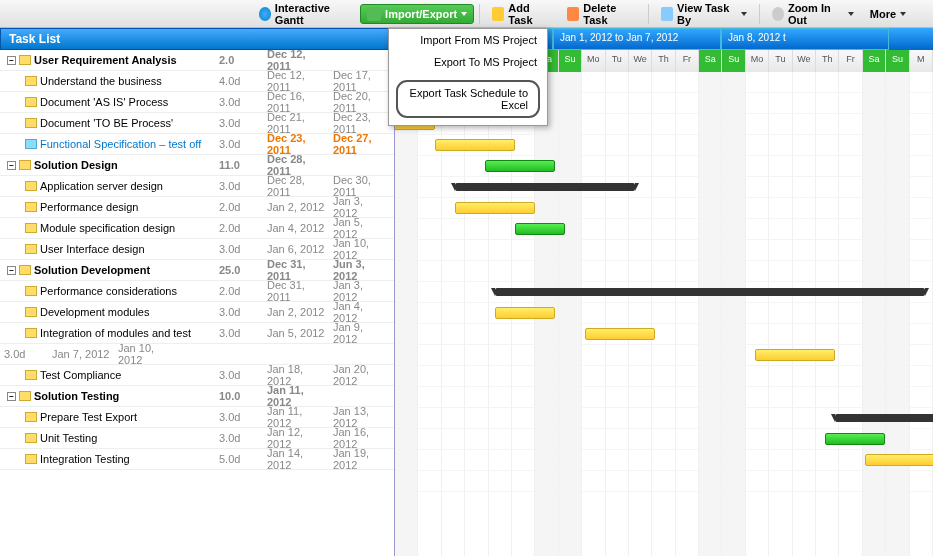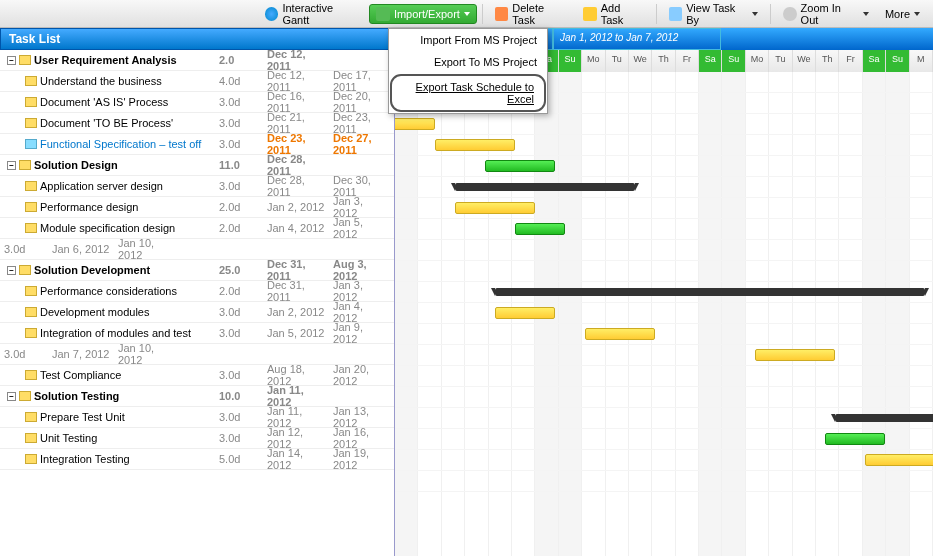--- a/index.html
+++ b/index.html
@@ -1,33 +1,33 @@
 <!DOCTYPE html>
 <html><head>
 <meta charset="utf-8">
 <style>
 * { margin:0; padding:0; box-sizing:border-box; font-family:Arial,sans-serif; }
 body { width:933px; height:556px; background:#e8e8e8; overflow:hidden; font-size:11px; }
 
-.toolbar { height:28px; background:linear-gradient(#f8f8f8,#e0e0e0); border-bottom:1px solid #bbb; display:flex; align-items:center; padding:0 6px; gap:2px; }
+.toolbar { height:28px; background:linear-gradient(#f8f8f8,#e0e0e0); border-bottom:1px solid #bbb; display:flex; align-items:center; padding:0 20px; gap:2px;font-weight:bold; }
 .toolbar-btn { display:flex; align-items:center; gap:4px; padding:2px 6px; border:1px solid transparent; border-radius:3px; cursor:pointer; font-size:11px; }
 .toolbar-btn.green { background:linear-gradient(#5c5,#3a3); color:#fff; border:1px solid #282; }
 .toolbar-sep { width:1px; height:20px; background:#ccc; margin:0 3px; }
 .ticon { width:14px; height:14px; display:inline-block; }
 .ticon.refresh { background:radial-gradient(#4af,#08c); border-radius:50%; }
 .ticon.add { background:#fc3; border-radius:2px; }
 .ticon.del { background:#f84; border-radius:2px; }
 .ticon.view { background:#8cf; border-radius:2px; }
 .ticon.zoom { background:#ccc; border-radius:50%; }
 .ticon.imp { background:#5b5; border-radius:2px; }
 .caret { width:0; height:0; border-left:3px solid transparent; border-right:3px solid transparent; border-top:4px solid #333; }
 
 .dropdown { position:absolute; top:28px; left:388px; width:160px; background:#fff; border:1px solid #999; box-shadow:2px 2px 6px rgba(0,0,0,.3); z-index:100; }
 .dropdown-item { padding:5px 10px; font-size:11px; cursor:pointer;text-align:right; }
-.dropdown-item.hl { border:2px solid #555; border-radius:11px; margin:1px;text-decoration:underline; }
+.dropdown-item.hl { border:2px solid #555; border-radius:11px; margin:7px; }
 
 .main { display:flex; height:548px; }
 .left { width:395px; display:flex; flex-direction:column; border-right:1px solid #99c; }
 .right { flex:1; display:flex; flex-direction:column; overflow:hidden; }
 
 .titlebar { height:22px; background:linear-gradient(#4af,#07c); color:#fff; font-weight:bold; font-size:12px; padding:3px 8px; border:1px solid #05a; }
 .colheader { height:22px; background:linear-gradient(#3af,#06c); color:#fff; display:flex; border:1px solid #05a; }
 .colheader > div { padding:3px 6px; border-right:1px solid #4bd; font-size:11px; }
 .col-name { width:215px; }
 .col-dur { width:48px; }
@@ -42,21 +42,21 @@
 .cell-start { width:66px; padding:0 4px; color:#888; }
 .cell-due { width:64px; padding:0 4px; color:#888; }
 .row.hl .cell-start,.row.hl .cell-due { color:#e70; font-weight:bold; }
 .row.hl .cell-name span:last-child { color:#07c; }
 .exp { width:9px; height:9px; border:1px solid #888; display:flex; align-items:center; justify-content:center; font-size:8px; cursor:pointer; flex:none; }
 .ind { display:inline-block; flex:none; }
 .ticon.task { width:12px; height:10px; background:#fd6; border:1px solid #ca3; flex:none; }
 .ticon.task.blue { background:#8df; border-color:#5ac; }
 
 .timeline-header { height:44px; display:flex; flex-direction:column; }
-.week-row { height:22px; display:flex; background:linear-gradient(#3af,#06c); color:#fff;font-style:italic; }
+.week-row { height:22px; display:flex; background:linear-gradient(#3af,#06c); color:#fff; }
 .week-cell { border:1px solid #4bd; padding:3px 6px; font-size:10px; white-space:nowrap; overflow:hidden; }
 .day-row { height:22px; display:flex; background:linear-gradient(#f8f8f8,#e8e8e8); }
 .day-cell { width:24px; text-align:center; font-size:9px; padding-top:4px; border-right:1px solid #ddd; color:#555; }
 .day-cell.wk { background:#3b3; color:#fff; }
 
 .gantt-area { flex:1; position:relative; background:#fff; overflow:hidden; }
 .gantt-grid { position:absolute; inset:0; display:flex; }
 .gantt-col { width:24px; border-right:1px solid #f0f0f0; }
 .gantt-col.wk { background:#f5f5f5; }
 .gantt-rows { position:absolute; inset:0; }
@@ -81,26 +81,26 @@
     <span class="ticon refresh"></span>
     <span>Interactive Gantt</span>
   </div>
   <div class="toolbar-btn green">
     <span class="ticon imp"></span>
     <span>Import/Export</span>
     <span class="caret" style="border-top-color:#fff"></span>
   </div>
   <div class="toolbar-sep"></div>
   <div class="toolbar-btn">
+    <span class="ticon add"></span>
+    <span>Add Task</span>
+  </div>
+  <div class="toolbar-btn">
     <span class="ticon del"></span>
     <span>Delete Task</span>
-  </div>
-  <div class="toolbar-btn">
-    <span class="ticon add"></span>
-    <span>Add Task</span>
   </div>
   <div class="toolbar-sep"></div>
   <div class="toolbar-btn">
     <span class="ticon view"></span>
     <span>View Task By</span>
     <span class="caret"></span>
   </div>
   <div class="toolbar-sep"></div>
   <div class="toolbar-btn">
     <span class="ticon zoom"></span>
@@ -209,34 +209,39 @@
           <div class="cell-name">
             <span class="ind" style="width: 18px;"></span>
             <span class="ticon task"></span>
             <span>Module specification design</span>
           </div>
           <div class="cell-dur">2.0d</div>
           <div class="cell-start">Jan 4, 2012</div>
           <div class="cell-due">Jan 5, 2012</div>
         </div>
         <div class="row">
+          <div class="cell-name">
+            <span class="ind" style="width: 18px;"></span>
+            <span class="ticon task"></span>
+            <span>User Interface design</span>
+          </div>
           <div class="cell-dur">3.0d</div>
           <div class="cell-start">Jan 6, 2012</div>
           <div class="cell-due">Jan 10, 2012</div>
         </div>
         <div class="row summary">
           <div class="cell-name">
             <span class="ind" style="width: 0px;"></span>
             <span class="exp">−</span>
             <span class="ticon task"></span>
             <span>Solution Development</span>
           </div>
           <div class="cell-dur">25.0</div>
           <div class="cell-start">Dec 31, 2011</div>
-          <div class="cell-due">Aug 3, 2012</div>
+          <div class="cell-due">Jun 3, 2012</div>
         </div>
         <div class="row">
           <div class="cell-name">
             <span class="ind" style="width: 18px;"></span>
             <span class="ticon task"></span>
             <span>Performance considerations</span>
           </div>
           <div class="cell-dur">2.0d</div>
           <div class="cell-start">Dec 31, 2011</div>
           <div class="cell-due">Jan 3, 2012</div>
@@ -266,39 +271,39 @@
           <div class="cell-start">Jan 7, 2012</div>
           <div class="cell-due">Jan 10, 2012</div>
         </div>
         <div class="row">
           <div class="cell-name">
             <span class="ind" style="width: 18px;"></span>
             <span class="ticon task"></span>
             <span>Test Compliance</span>
           </div>
           <div class="cell-dur">3.0d</div>
-          <div class="cell-start">Aug 18, 2012</div>
+          <div class="cell-start">Jan 18, 2012</div>
           <div class="cell-due">Jan 20, 2012</div>
         </div>
         <div class="row summary">
           <div class="cell-name">
             <span class="ind" style="width: 0px;"></span>
             <span class="exp">−</span>
             <span class="ticon task"></span>
             <span>Solution Testing</span>
           </div>
           <div class="cell-dur">10.0</div>
           <div class="cell-start">Jan 11, 2012</div>
           <div class="cell-due"></div>
         </div>
         <div class="row">
           <div class="cell-name">
             <span class="ind" style="width: 18px;"></span>
             <span class="ticon task"></span>
-            <span>Prepare Test Unit</span>
+            <span>Prepare Test Export</span>
           </div>
           <div class="cell-dur">3.0d</div>
           <div class="cell-start">Jan 11, 2012</div>
           <div class="cell-due">Jan 13, 2012</div>
         </div>
         <div class="row">
           <div class="cell-name">
             <span class="ind" style="width: 18px;"></span>
             <span class="ticon task"></span>
             <span>Unit Testing</span>
@@ -319,20 +324,21 @@
         </div>
       </div>
   </div>
 
   <div class="right">
     <div class="timeline-header">
       <div class="week-row" id="week-row">
           <div class="week-cell" style="width: 0px; padding: 0px; border: none;"></div>
           <div class="week-cell" style="width: 158px;">Dec 25, 2011 to Dec 31, 2011</div>
           <div class="week-cell" style="width: 168px;">Jan 1, 2012 to Jan 7, 2012</div>
+          <div class="week-cell" style="width: 168px;">Jan 8, 2012 t</div>
         </div>
       <div class="day-row" id="day-row">
           <div class="day-cell wk">Su</div>
           <div class="day-cell">Mo</div>
           <div class="day-cell">Tu</div>
           <div class="day-cell">We</div>
           <div class="day-cell">Th</div>
           <div class="day-cell">Fr</div>
           <div class="day-cell wk">Sa</div>
           <div class="day-cell wk">Su</div>

